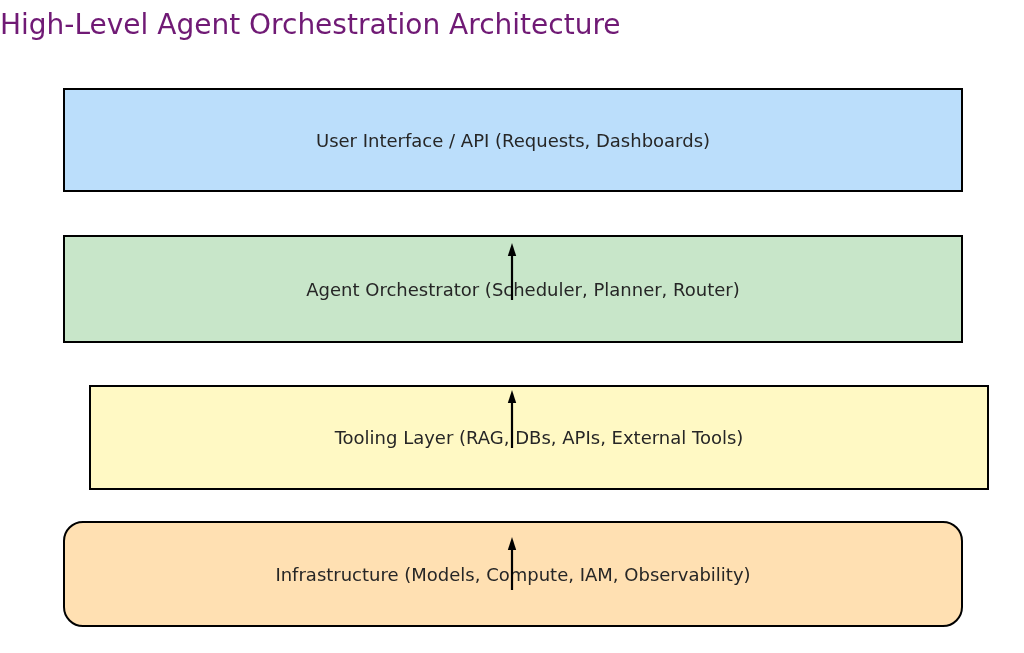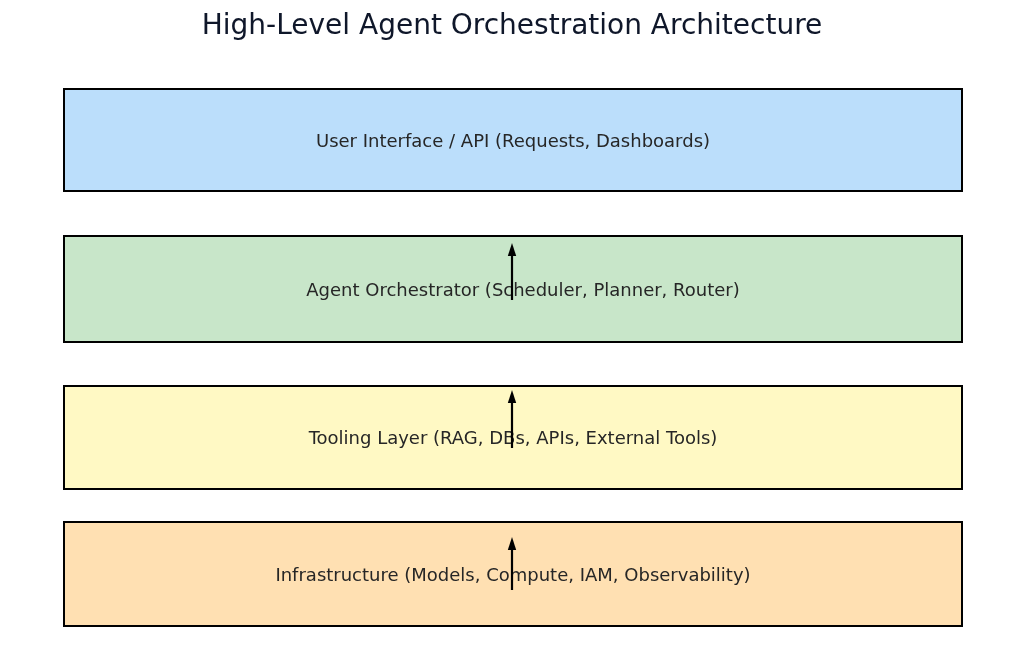--- a/index.html
+++ b/index.html
@@ -14,25 +14,24 @@
     background: #ffffff;
     overflow: hidden;
     font-family: "DejaVu Sans", "Liberation Sans", sans-serif;
   }
   .title {
     position: absolute;
     top: 8px;
     left: 0;
     width: 1024px;
     margin: 0;
-    text-align: center;
     font-size: 28px;
     font-weight: normal;
     line-height: 1.2;
-    color: #0f172a;
+    color: #701a75;
   }
   .layer {
     position: absolute;
     left: 63px;
     width: 900px;
     box-sizing: border-box;
     border: 2px solid #000000;
     display: flex;
     align-items: center;
     justify-content: center;
@@ -68,25 +67,25 @@
   <h1 class="title">High-Level Agent Orchestration Architecture</h1>
 
   <div class="layer layer-ui" style="background-color: rgb(187, 222, 251); border-color: rgb(0, 0, 0);">
     <span class="layer-label">User Interface / API (Requests, Dashboards)</span>
   </div>
 
   <div class="layer layer-orchestrator" style="background-color: rgb(200, 230, 201); border-color: rgb(0, 0, 0); padding-left: 20px;">
     <span class="layer-label">Agent Orchestrator (Scheduler, Planner, Router)</span>
   </div>
 
-  <div class="layer layer-tooling" style="background-color: rgb(255, 249, 196); border-color: rgb(0, 0, 0);">
+  <div class="layer layer-tooling" style="background-color: rgb(255, 249, 196); border-color: rgb(0, 0, 0); margin-left: 26px;">
     <span class="layer-label">Tooling Layer (RAG, DBs, APIs, External Tools)</span>
   </div>
 
-  <div class="layer layer-infra" style="background-color: rgb(255, 224, 178); border-color: rgb(0, 0, 0);">
+  <div class="layer layer-infra" style="background-color: rgb(255, 224, 178); border-color: rgb(0, 0, 0); border-radius: 20px;">
     <span class="layer-label">Infrastructure (Models, Compute, IAM, Observability)</span>
   </div>
 
   <div class="arrow arrow-1">
     <svg width="12" height="57" viewBox="0 0 12 57" xmlns="http://www.w3.org/2000/svg">
       <line class="arrow-shaft" x1="6" y1="57" x2="6" y2="10" style="stroke: rgb(0, 0, 0);"></line>
       <polygon points="6,0 1.8,13 10.2,13" style="fill: rgb(0, 0, 0);"></polygon>
     </svg>
   </div>
 

